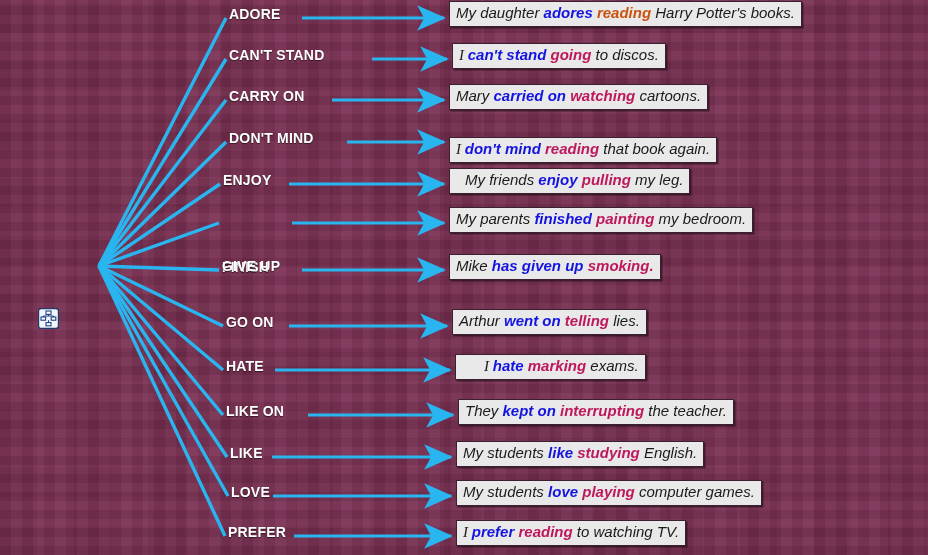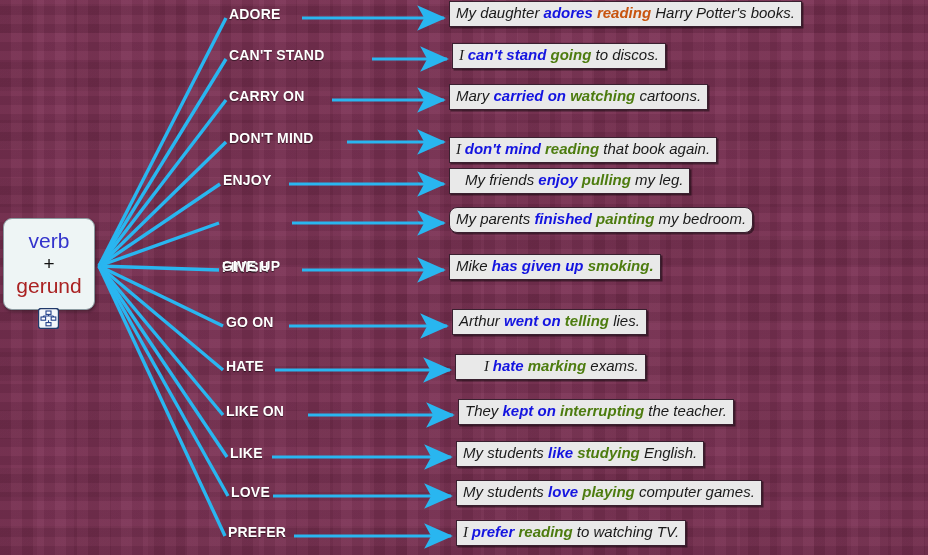--- a/index.html
+++ b/index.html
@@ -44,21 +44,21 @@
 
   
   .sbox{
     position:absolute;background:#e9e9e9;border:1px solid #3a2030;
     box-shadow:1.5px 1.5px 0 rgba(0,0,0,.45);
     padding:2px 6px 3px 6px;white-space:nowrap;
     font-size:15px;color:#1a1a1a;line-height:1.25;font-style:italic;
   }
   .sbox b{font-weight:bold;}
   .v1{color:#1414e0;}            
-  .g1{color:#4d7c0f;}            
+  .g1{color:#be185d;}            
   .g-orange{color:#c8540f;}      
   .pron-serif{font-family:"Liberation Serif", serif;}
 </style>
 </head>
 <body>
 
 <div id="stage">
 
   <svg id="lines" viewBox="0 0 928 555">
     <defs>
@@ -91,25 +91,20 @@
         <line x1="302" y1="270" x2="444" y2="270" stroke="#29b6f0" stroke-width="3.2" marker-end="url(#ah)"></line>
         <line x1="289" y1="326" x2="447" y2="326" stroke="#29b6f0" stroke-width="3.2" marker-end="url(#ah)"></line>
         <line x1="275" y1="370" x2="450" y2="370" stroke="#29b6f0" stroke-width="3.2" marker-end="url(#ah)"></line>
         <line x1="308" y1="415" x2="453" y2="415" stroke="#29b6f0" stroke-width="3.2" marker-end="url(#ah)"></line>
         <line x1="272" y1="457" x2="451" y2="457" stroke="#29b6f0" stroke-width="3.2" marker-end="url(#ah)"></line>
         <line x1="273" y1="496" x2="451" y2="496" stroke="#29b6f0" stroke-width="3.2" marker-end="url(#ah)"></line>
         <line x1="294" y1="536" x2="451" y2="536" stroke="#29b6f0" stroke-width="3.2" marker-end="url(#ah)"></line>
       </g>
   </svg>
 
-  <div class="verbbox">
-    <span class="w-verb">verb</span>
-    <span class="w-plus">+</span>
-    <span class="w-ger">gerund</span>
-  </div>
 
   <svg class="cursor-icon" viewBox="0 0 21 21">
     <rect x="0.5" y="0.5" width="20" height="20" rx="2.5" fill="#f2f6fa" stroke="#203a6b" stroke-width="1.4"></rect>
     <rect x="8" y="3" width="5" height="3.4" fill="#fff" stroke="#22408a" stroke-width="1.1"></rect>
     <rect x="3" y="9" width="4.6" height="3.2" fill="#fff" stroke="#22408a" stroke-width="1.1"></rect>
     <rect x="13.2" y="9" width="4.6" height="3.2" fill="#fff" stroke="#22408a" stroke-width="1.1"></rect>
     <rect x="8" y="14.6" width="5" height="3.2" fill="#fff" stroke="#22408a" stroke-width="1.1"></rect>
     <path d="M10.5,6.4 L10.5,8 M5.3,8 L5.3,9 M15.5,8 L15.5,9 M5.3,8 L15.5,8 M10.5,12.2 L10.5,14.6" stroke="#22408a" stroke-width="1.1" fill="none"></path>
   </svg>
 
@@ -127,21 +122,21 @@
       <div class="vlabel" style="left: 230px; top: 445px;">LIKE</div>
       <div class="vlabel" style="left: 231px; top: 484px;">LOVE</div>
       <div class="vlabel" style="left: 228px; top: 524px;">PREFER</div>
     </div>
   <div id="boxes">
       <div class="sbox" style="left: 449px; top: 1px;"><span>My daughter </span><b class="v1">adores</b><span> </span><b class="g-orange">reading</b><span> Harry Potter's books.</span></div>
       <div class="sbox" style="left: 452px; top: 43px;"><span class="pron-serif">I </span><b class="v1">can't stand</b><span> </span><b class="g1">going</b><span> to discos.</span></div>
       <div class="sbox" style="left: 449px; top: 84px;"><span>Mary </span><b class="v1">carried on</b><span> </span><b class="g1">watching</b><span> cartoons.</span></div>
       <div class="sbox" style="left: 449px; top: 137px;"><span class="pron-serif">I </span><b class="v1">don't mind</b><span> </span><b class="g1">reading</b><span> that book again.</span></div>
       <div class="sbox" style="left: 449px; top: 168px; padding-left: 15px;"><span>My friends </span><b class="v1">enjoy</b><span> </span><b class="g1">pulling</b><span> my leg.</span></div>
-      <div class="sbox" style="left: 449px; top: 207px; border-radius: 8px;"><span>My parents </span><b class="v1">finished</b><span> </span><b class="g1">painting</b><span> my bedroom.</span></div>
+      <div class="sbox" style="left: 449px; top: 207px;"><span>My parents </span><b class="v1">finished</b><span> </span><b class="g1">painting</b><span> my bedroom.</span></div>
       <div class="sbox" style="left: 449px; top: 254px;"><span>Mike </span><b class="v1">has given up</b><span> </span><b class="g1">smoking.</b><span></span></div>
       <div class="sbox" style="left: 452px; top: 309px;"><span>Arthur </span><b class="v1">went on</b><span> </span><b class="g1">telling</b><span> lies.</span></div>
       <div class="sbox" style="left: 455px; top: 354px; padding-left: 28px;"><span class="pron-serif">I </span><b class="v1">hate</b><span> </span><b class="g1">marking</b><span> exams.</span></div>
       <div class="sbox" style="left: 458px; top: 399px;"><span>They </span><b class="v1">kept on</b><span> </span><b class="g1">interrupting</b><span> the teacher.</span></div>
       <div class="sbox" style="left: 456px; top: 441px;"><span>My students </span><b class="v1">like</b><span> </span><b class="g1">studying</b><span> English.</span></div>
       <div class="sbox" style="left: 456px; top: 480px;"><span>My students </span><b class="v1">love</b><span> </span><b class="g1">playing</b><span> computer games.</span></div>
       <div class="sbox" style="left: 456px; top: 520px;"><span class="pron-serif">I </span><b class="v1">prefer</b><span> </span><b class="g1">reading</b><span> to watching TV.</span></div>
     </div>
 </div>
 

